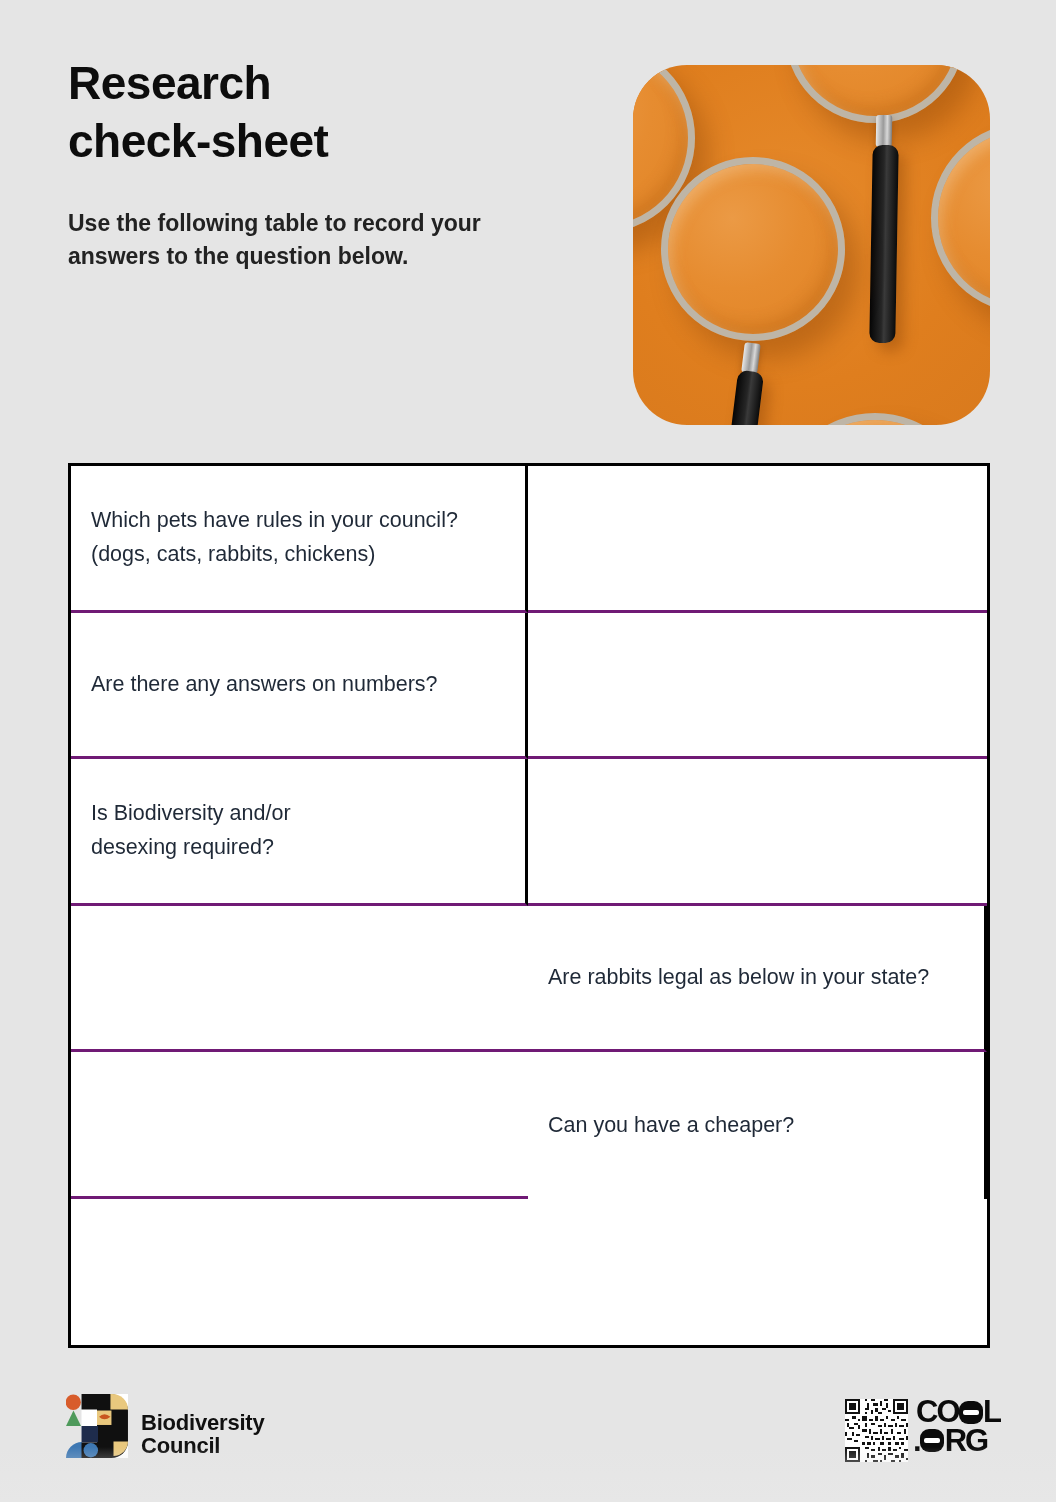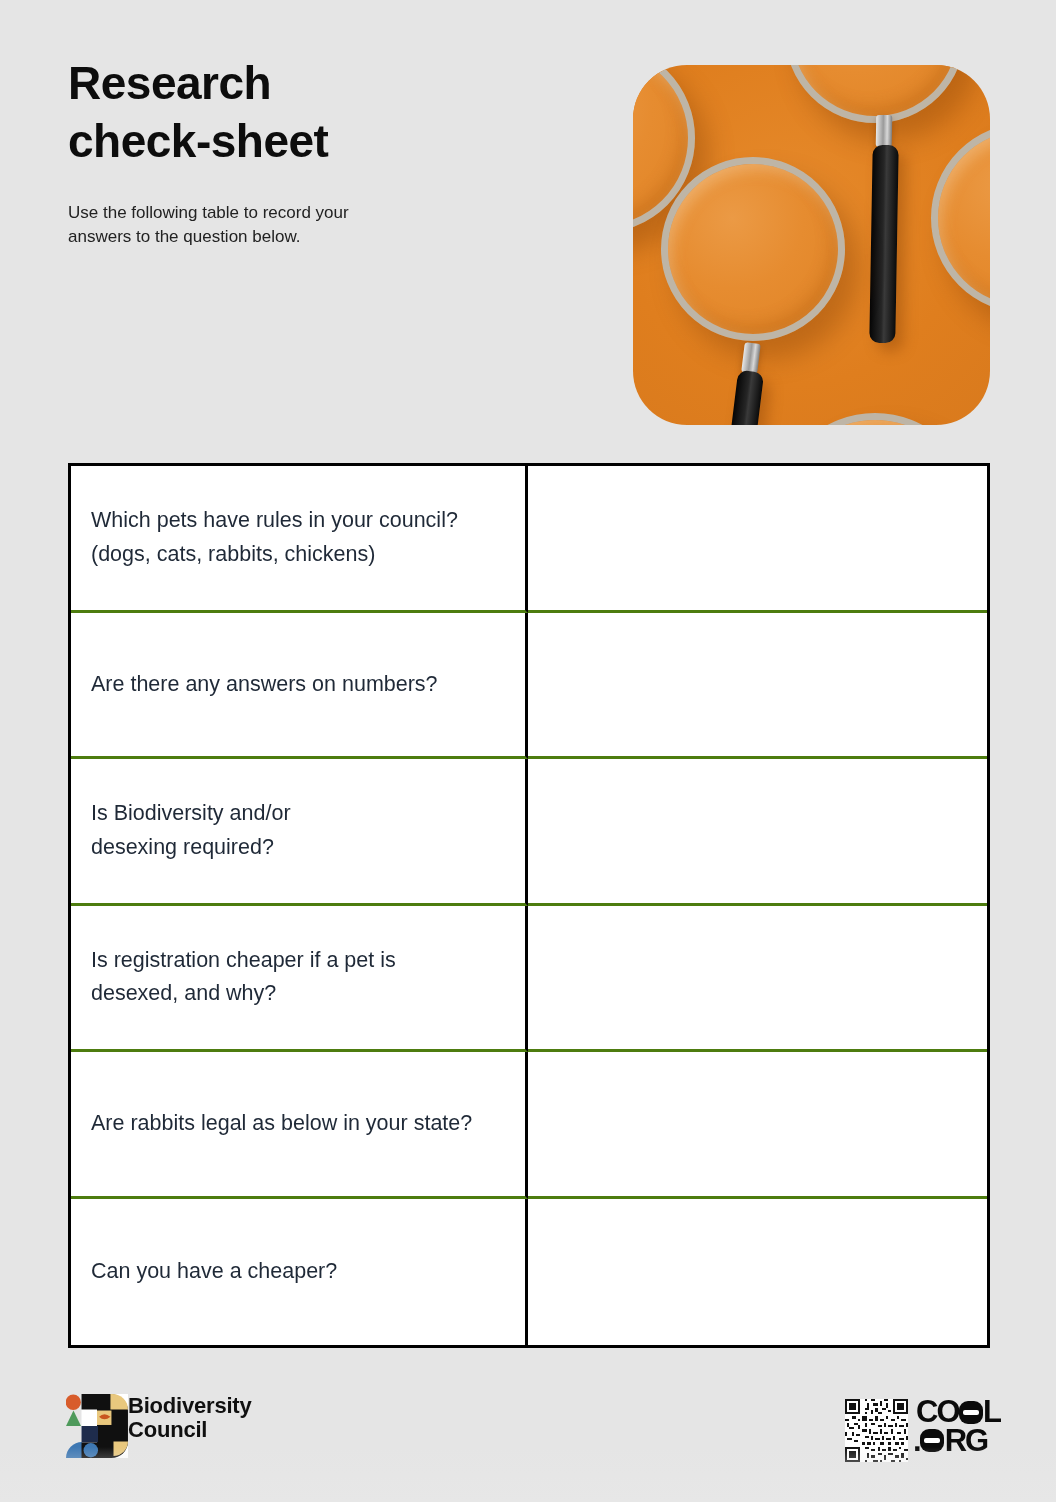--- a/index.html
+++ b/index.html
@@ -4,22 +4,22 @@
 <style>
   * { margin:0; padding:0; box-sizing:border-box; }
   html,body { background:#ffffff; }
   body { width:1056px; height:1502px; font-family:"Liberation Sans", sans-serif; position:relative; }
   .page { position:relative; width:1056px; height:1502px; overflow:hidden; background:#e5e5e5; }
   .pre { white-space:pre-line; }
 
   
   .title { position:absolute; left:68px; top:54px; font-size:46px; line-height:1.27;
            font-weight:800; color:#0d0d0d; letter-spacing:-0.5px; }
-  .subtitle { position:absolute; left:68px; top:201px; font-size:17px; line-height:1.42;
-              font-weight:400; color:#222; }
+  .subtitle { position:absolute; left:68px; top:207px; font-size:23px; line-height:1.42;
+              font-weight:700; color:#222; }
 
   
   .hero { position:absolute; left:633px; top:65px; width:357px; height:360px;
           border-radius:54px; background:radial-gradient(circle at 45% 40%, #e68a2b 0%, #df7e1e 60%, #d97a1d 100%);
           overflow:hidden; }
   .lens { position:absolute; border-radius:50%;
           border:7px solid #beb5a6;
           background:radial-gradient(circle at 38% 32%, #eb9a45 0%, #e68c30 45%, #e08324 100%);
           box-shadow:14px 18px 26px rgba(120,55,0,0.33), inset 4px 6px 14px rgba(255,235,200,0.35), inset -6px -8px 16px rgba(150,70,0,0.25); }
   .lens-big   { left:28px;  top:92px;  width:184px; height:184px; }
@@ -34,26 +34,26 @@
   .ferrule-top { left:243px; top:50px;  height:32px; transform:rotate(1deg); }
   .handle { position:absolute; background:linear-gradient(90deg,#050505 0%, #262626 45%, #3a3a3a 55%, #0a0a0a 100%);
             border-radius:10px; box-shadow:8px 8px 14px rgba(120,55,0,0.35); }
   .handle-big { left:100px; top:306px; width:26px; height:86px; transform:rotate(7deg); }
   .handle-top { left:238px; top:80px;  width:26px; height:198px; transform:rotate(1deg); }
 
   
   .qa-table { position:absolute; left:68px; top:463px; width:922px; height:885px;
               border:3px solid #000; display:grid; grid-template-columns:457px 1fr;
               grid-auto-rows:1fr; background:#fff; }
-  .cell { display:flex; align-items:center; border-bottom:3px solid #4d7c0f; }
+  .cell { display:flex; align-items:center; border-bottom:3px solid #701a75; }
   .cell.q { border-right:3px solid #000; padding:10px 28px 10px 20px;
             font-size:21.5px; line-height:1.55; color:#1f2937; }
 
   
-  .footer-left { position:absolute; left:66px; top:1394px; display:flex; align-items:flex-start; }
+  .footer-left { position:absolute; left:66px; top:1394px; display:flex; align-items:flex-end; gap:13px; }
   .bc-mark { width:62px; height:64px; display:block; }
   .bc-text { font-size:22px; line-height:1.08; font-weight:800; color:#101010; letter-spacing:-0.2px; }
 
   .qr { position:absolute; left:845px; top:1399px; width:63px; height:63px; display:block; }
 
   .coolorg { position:absolute; left:916px; top:1398px; width:84px; color:#0b0b0b;
              font-weight:900; font-size:31px; line-height:0.92; letter-spacing:-2px; }
   .coolorg .row { display:flex; align-items:center; }
   .oeye { display:inline-block; width:24px; height:23px; background:#0b0b0b;
           border-radius:9px; position:relative; margin:0 0.5px; }
@@ -90,22 +90,20 @@
 (dogs, cats, rabbits, chickens)</div>
     <div class="cell a"></div>
 
     <div class="cell q pre">Are there any answers on numbers?</div>
     <div class="cell a"></div>
 
     <div class="cell q pre">Is Biodiversity and/or
 desexing required?</div>
     <div class="cell a"></div>
 
-    <div class="cell q pre">Is registration cheaper if a pet is
-desexed, and why?</div>
     <div class="cell a"></div>
 
     <div class="cell q pre">Are rabbits legal as below in your state?</div>
     <div class="cell a"></div>
 
     <div class="cell q pre row-l" style="border-bottom:none;">Can you have a cheaper?</div>
     <div class="cell a" style="border-bottom:none;"></div>
   </div>
 
   <div class="footer-left">

